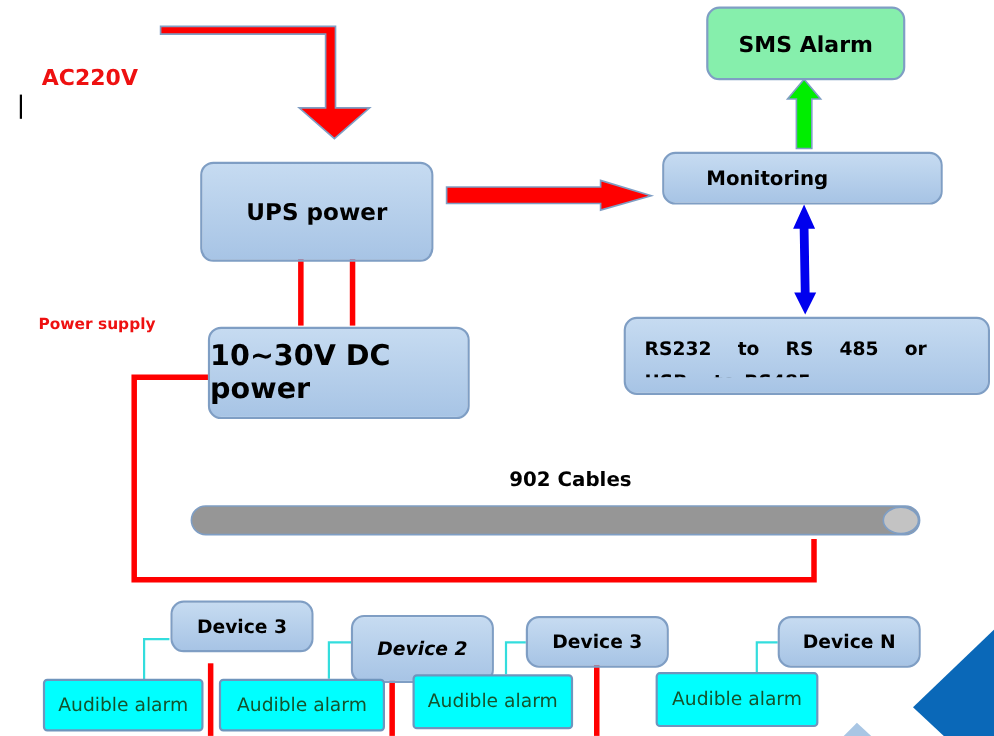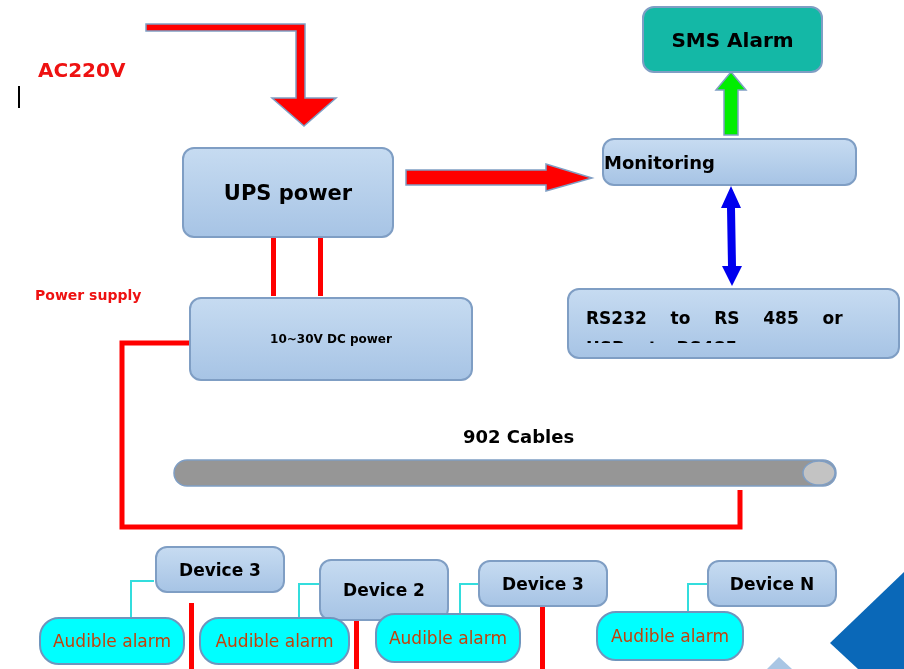--- a/index.html
+++ b/index.html
@@ -7,24 +7,24 @@
   svg#lines { position:absolute; left:0; top:0; }
   .box {
     position:absolute; box-sizing:border-box;
     border:2px solid #7f9ec4; border-radius:12px;
     background:linear-gradient(#c6dbf1, #a7c4e5);
     display:flex; align-items:center; justify-content:center;
     color:#000; font-weight:bold;
   }
   .alarm {
     position:absolute; box-sizing:border-box;
-    border:2px solid #6f95bd; border-radius:20px;
+    border:2px solid #6f95bd; border-radius:4px;
     background:#00ffff;
     display:flex; align-items:center; justify-content:center;
-    font-size:17px; color:#c2410c;
+    font-size:17px; color:#14532d;
   }
   .label-red { position:absolute; color:#ee1111; font-weight:bold; }
   .cursor { position:absolute; left:18px; top:86px; width:2px; height:22px; background:#000; }
 </style>
 </head>
 <body>
 
 <svg id="lines" width="904" height="669">
 
   <path d="M146 24 L305 24 L305 98 L336 98 L304 126 L272 98 L296 98 L296 31 L146 31 Z" fill="#ff0000" stroke="#7f9ec4" stroke-width="1.5"></path>
@@ -60,42 +60,42 @@
 
 <div class="cursor"></div>
 
 <div class="label-red" style="left:38px; top:58px; font-size:20px;">AC220V</div>
 <div class="label-red" style="left:35px; top:287px; font-size:14px;">Power supply</div>
 
 <div class="box" style="left:182px; top:133px; width:212px; height:91px; font-size:21px;margin-top:14px;">
   <span>UPS power</span>
 </div>
 
-<div class="box" style="left:189px; top:297px; width:284px; height:84px; font-size:12px;">
+<div class="box" style="left:189px; top:297px; width:238px; height:84px; font-size:26px;">
   <span>10~30V DC power</span>
 </div>
 
-<div class="box" style="left:642px; top:6px; width:181px; height:67px; font-size:20px; background:#14b8a6; border-color:#7f9ec4;">
+<div class="box" style="left:642px; top:6px; width:181px; height:67px; font-size:20px; background:#86efac; border-color:#7f9ec4;">
   <span>SMS Alarm</span>
 </div>
 
-<div class="box" style="left:602px; top:138px; width:255px; height:48px; font-size:18px; justify-content:flex-start; ">
+<div class="box" style="left:602px; top:138px; width:255px; height:48px; font-size:18px; justify-content:flex-start; padding-left:38px;">
   <span>Monitoring</span>
 </div>
 
 <div class="box" style="left:567px; top:288px; width:333px; height:71px; font-size:17px; align-items:flex-start; justify-content:flex-start; padding:13px 16px 0 17px; overflow:hidden; line-height:30px; white-space:pre-wrap; word-spacing:2px;">
   <span style="display:block; height:40px; overflow:hidden;">RS232   to   RS   485   or   USB   to RS485</span>
 </div>
 
 <div style="position:absolute; left:463px; top:426px; font-size:18px; font-weight:bold; color:#000;">902 Cables</div>
 
 <div class="box" style="left:155px; top:546px; width:130px; height:47px; font-size:17px;">
   <span>Device 3</span>
 </div>
-<div class="box" style="left:319px; top:559px; width:130px; height:62px; font-size:17px;">
+<div class="box" style="left:319px; top:559px; width:130px; height:62px; font-size:17px;font-style:italic;">
   <span>Device 2</span>
 </div>
 <div class="box" style="left:478px; top:560px; width:130px; height:47px; font-size:17px;">
   <span>Device 3</span>
 </div>
 <div class="box" style="left:707px; top:560px; width:130px; height:47px; font-size:17px;">
   <span>Device N</span>
 </div>
 
 <div class="alarm" style="left:39px; top:617px; width:146px; height:48px;">

